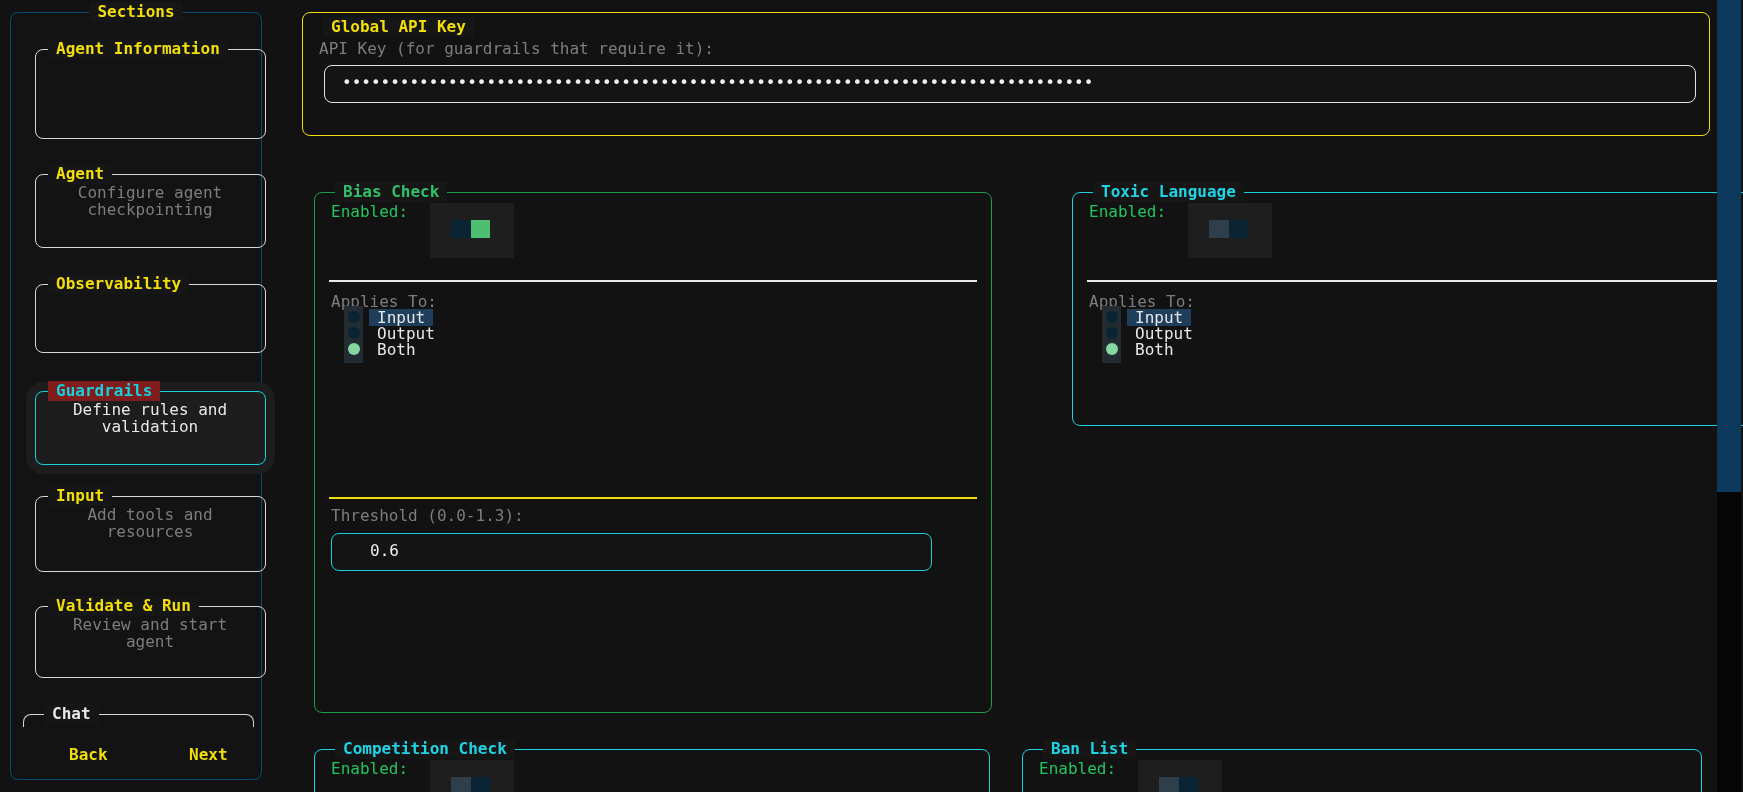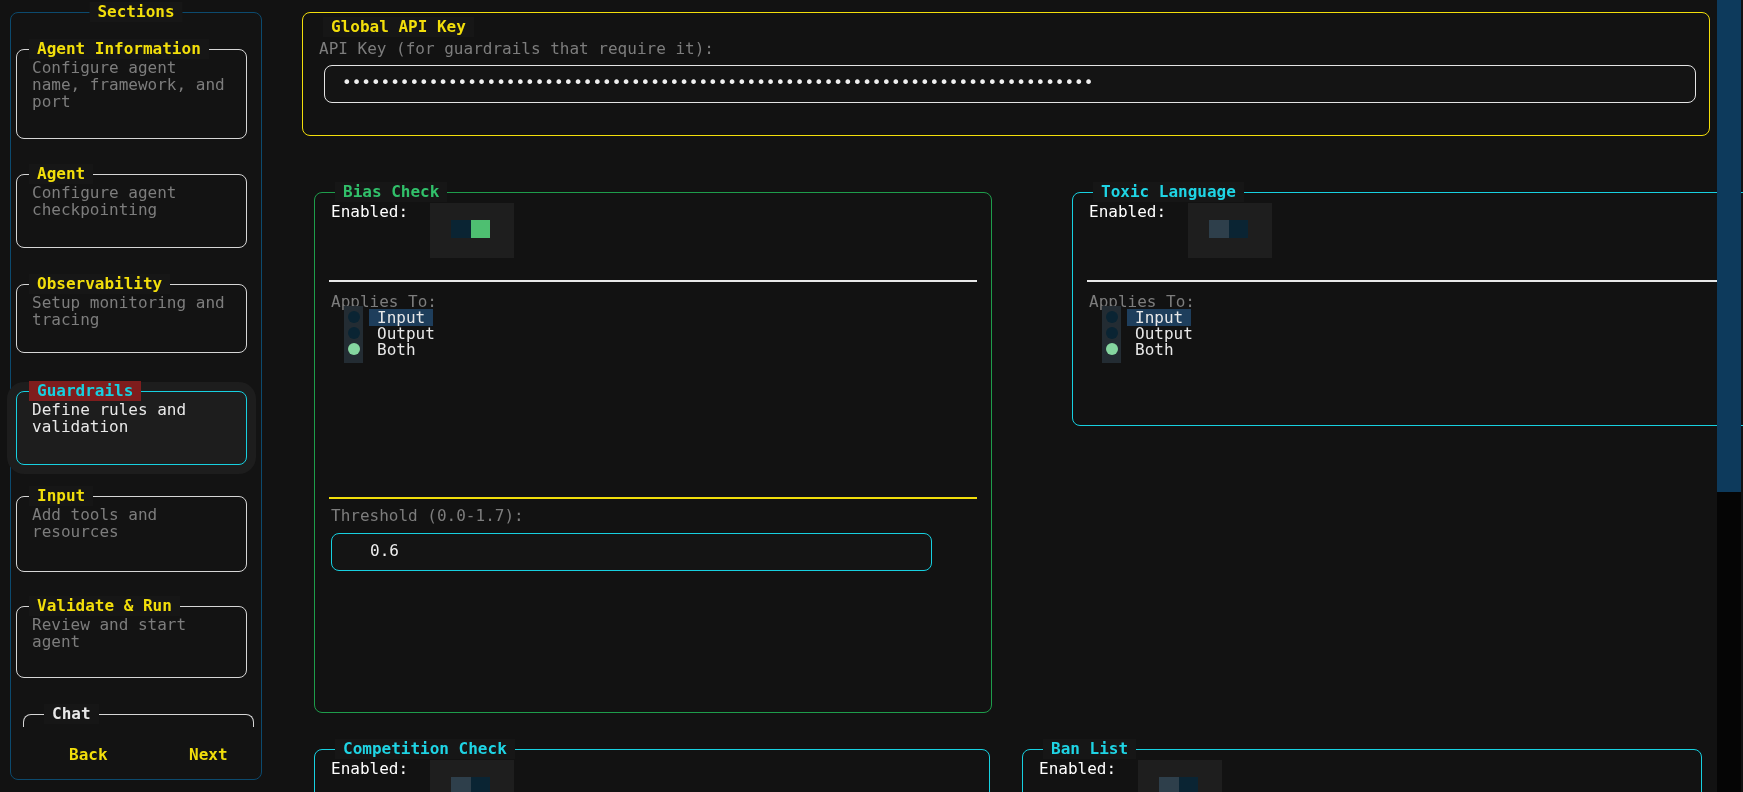--- a/index.html
+++ b/index.html
@@ -7,26 +7,26 @@
     position:relative; width:1743px; height:792px; overflow:hidden;
     background:#121212; font-family:"DejaVu Sans Mono","Liberation Mono",monospace;
     font-size:16px; color:#e8e8e8;
   }
   .box{position:absolute; border:1px solid #0c4a6e; border-radius:8px; background:transparent;}
   .boxtitle{
     position:absolute; top:-11px; left:20px; background:#161616; padding:0 8px;
     font-weight:bold; line-height:20px; white-space:nowrap;
   }
   .muted{color:#7d7d7d;}
-  .white{color:#ffffff;}
+  .white{color:#22c55e;}
   .lbl{position:absolute; line-height:16px; white-space:nowrap;}
   
   .sidebar{left:10px; top:12px; width:250px; height:766px; background:#131313;}
   .sidebar > .boxtitle{left:50%; transform:translateX(-50%); color:#f2de0b;}
-  .nav-item{position:absolute; left:5px; width:229px; border:1px solid #d6d6d6; border-radius:8px;}
+  .nav-item{position:absolute; left:24px; width:229px; border:1px solid #d6d6d6; border-radius:8px;text-align:center;}
   .nav-item .boxtitle{left:12px; color:#f2de0b;}
   .nav-item .desc{padding:9px 8px 0 15px; line-height:17px; color:#7d7d7d; width:198px;}
   .nav-item.selected{border-color:#17d0e0; background:#1d1d1d; box-shadow:0 0 0 9px #1d1d1d;}
   .nav-item.selected .boxtitle{color:#17d0e0; background:#7f1d1d;}
   .nav-item.selected .desc{color:#e8e8e8;}
   .nav-stub{position:absolute; left:12px; width:229px; height:12px;
     border:1px solid #d6d6d6; border-bottom:none; border-radius:8px 8px 0 0;}
   .tui-btn{position:absolute; color:#f2de0b; font-weight:bold; line-height:16px; cursor:pointer;}
   
   .ybox{border-color:#f2de0b;} .ybox>.boxtitle{color:#f2de0b;margin-top:15px;}
@@ -58,31 +58,29 @@
 </head>
 <body>
 
 <div class="screen">
 
   <aside class="box sidebar">
     <span class="boxtitle">Sections</span>
 
     <div class="nav-item" style="top:36px; height:88px;">
       <span class="boxtitle">Agent Information</span>
-      <div class="desc">Configure agent name, framework, and port</div>
     </div>
 
     <div class="nav-item" style="top:161px; height:72px;">
       <span class="boxtitle">Agent</span>
       <div class="desc">Configure agent checkpointing</div>
     </div>
 
     <div class="nav-item" style="top:271px; height:67px;">
       <span class="boxtitle">Observability</span>
-      <div class="desc">Setup monitoring and tracing</div>
     </div>
 
     <div class="nav-item selected" style="top:378px; height:72px;">
       <span class="boxtitle">Guardrails</span>
       <div class="desc">Define rules and validation</div>
     </div>
 
     <div class="nav-item" style="top:483px; height:74px;">
       <span class="boxtitle">Input</span>
       <div class="desc">Add tools and resources</div>
@@ -121,21 +119,21 @@
     <div class="divider" style="left:14px; width:648px; top:87px;"></div>
     <span class="lbl muted" style="left:16px; top:101px;">Applies To:</span>
     <div class="radio-strip" style="left:29px; top:113px;"></div>
     <span class="radio-dot" style="left:33px; top:118px;"></span>
     <span class="radio-dot" style="left:33px; top:134px;"></span>
     <span class="radio-dot sel" style="left:33px; top:150px;"></span>
     <span class="radio-label focus" style="left:54px; top:116px;">Input</span>
     <span class="radio-label" style="left:62px; top:132px;">Output</span>
     <span class="radio-label" style="left:62px; top:148px;">Both</span>
     <div class="divider yellow" style="left:14px; width:648px; top:304px;"></div>
-    <span class="lbl muted" style="left:16px; top:315px;">Threshold (0.0-1.7):</span>
+    <span class="lbl muted" style="left:16px; top:315px;">Threshold (0.0-1.3):</span>
     <div class="tinput focused" style="left:16px; top:340px; width:561px; height:36px;">
       <span>0.6</span>
     </div>
   </section>
 
   <section class="box cbox" style="left:1072px; top:192px; width:681px; height:232px;">
     <span class="boxtitle">Toxic Language</span>
     <span class="lbl white" style="left:16px; top:11px;">Enabled:</span>
     <div class="switch off" style="left:115px; top:10px;">
       <div class="track">

